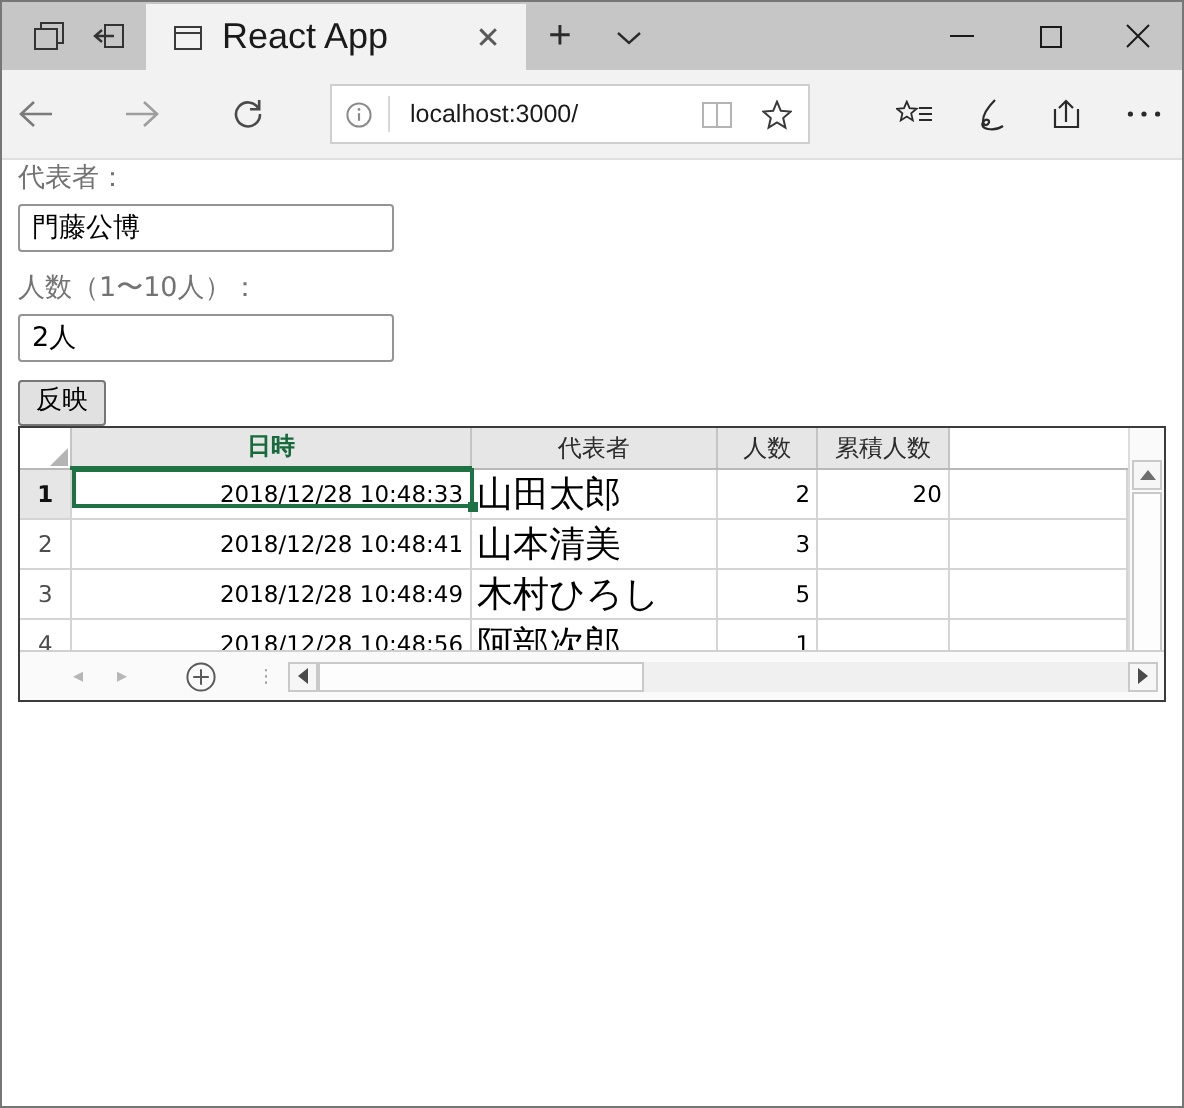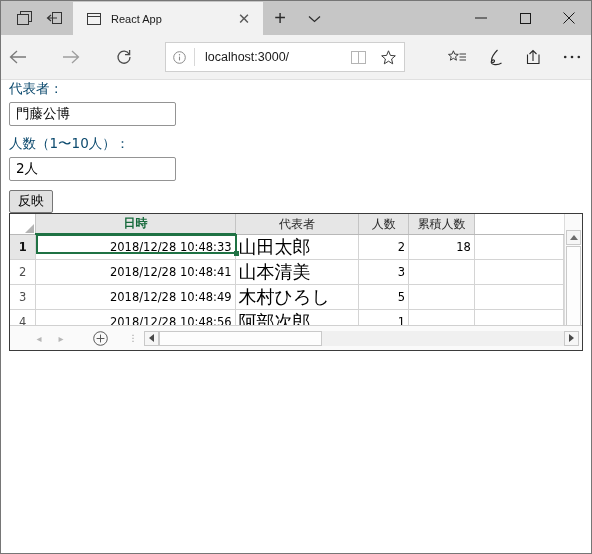--- a/index.html
+++ b/index.html
@@ -60,21 +60,21 @@
   }
   .tab-favicon {
     width: 18px;
     height: 18px;
     display: flex;
     align-items: center;
     justify-content: center;
     margin-right: 8px;
   }
   .tab-title {
-    font-size: 11px;
+    font-size: 18px;
     color: #1a1a1a;
     flex: 1 1 auto;
     white-space: nowrap;
     overflow: hidden;
   }
   .tab-close {
     width: 26px;
     height: 26px;
     display: flex;
     align-items: center;
@@ -197,26 +197,26 @@
   }
   h2.hd2 {
     font-size: 19px;
     font-weight: bold;
     margin: 16px 0 14px 0;
     color: #000;
     font-family: "DejaVu Sans", "Liberation Sans", sans-serif;
   }
   .field-label {
     font-size: 13.5px;
-    color: #0c4a6e;
+    color: #737373;
     margin-bottom: 4px;
     font-family: "DejaVu Sans", "Liberation Sans", sans-serif;
   }
   .txt {
-    width: 167px;
+    width: 188px;
     height: 24px;
     box-sizing: border-box;
     border: 1px solid #949494;
     border-radius: 2px;
     background: #fff;
     font-size: 13.5px;
     padding: 1px 6px;
     color: #000;
     font-family: "DejaVu Sans", "Liberation Sans", sans-serif;
     margin-bottom: 9px;
@@ -624,21 +624,21 @@
               <th>人数</th>
               <th>累積人数</th>
               <th class="blank-col"></th>
             </tr>
 
             <tr>
               <td class="rowhead active-row">1</td>
               <td class="c-date">2018/12/28 10:48:33</td>
               <td class="c-name">山田太郎</td>
               <td class="c-num">2</td>
-              <td class="c-cum">18</td>
+              <td class="c-cum">20</td>
               <td class="c-pad"></td>
             </tr>
             <tr>
               <td class="rowhead">2</td>
               <td class="c-date">2018/12/28 10:48:41</td>
               <td class="c-name">山本清美</td>
               <td class="c-num">3</td>
               <td class="c-cum"></td>
               <td class="c-pad"></td>
             </tr>

